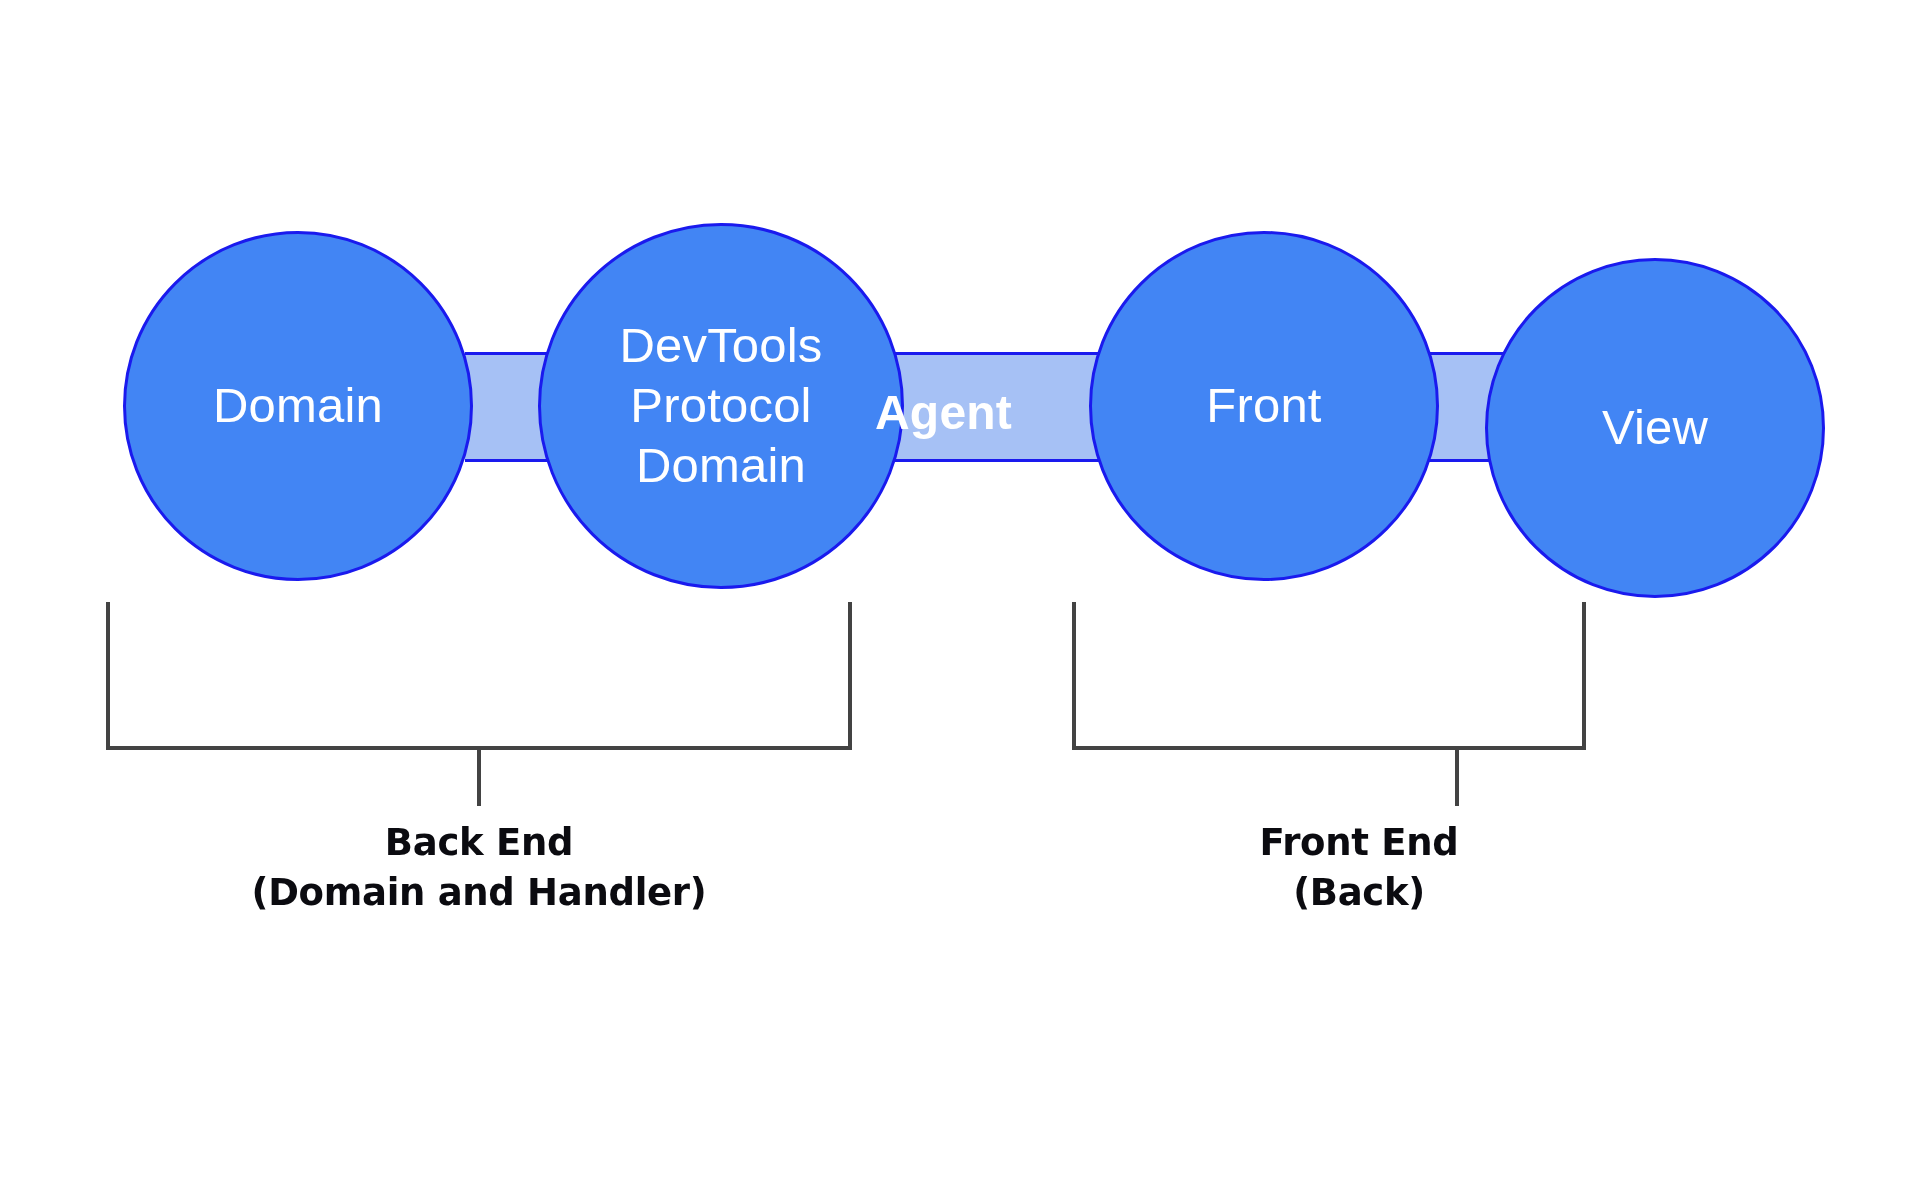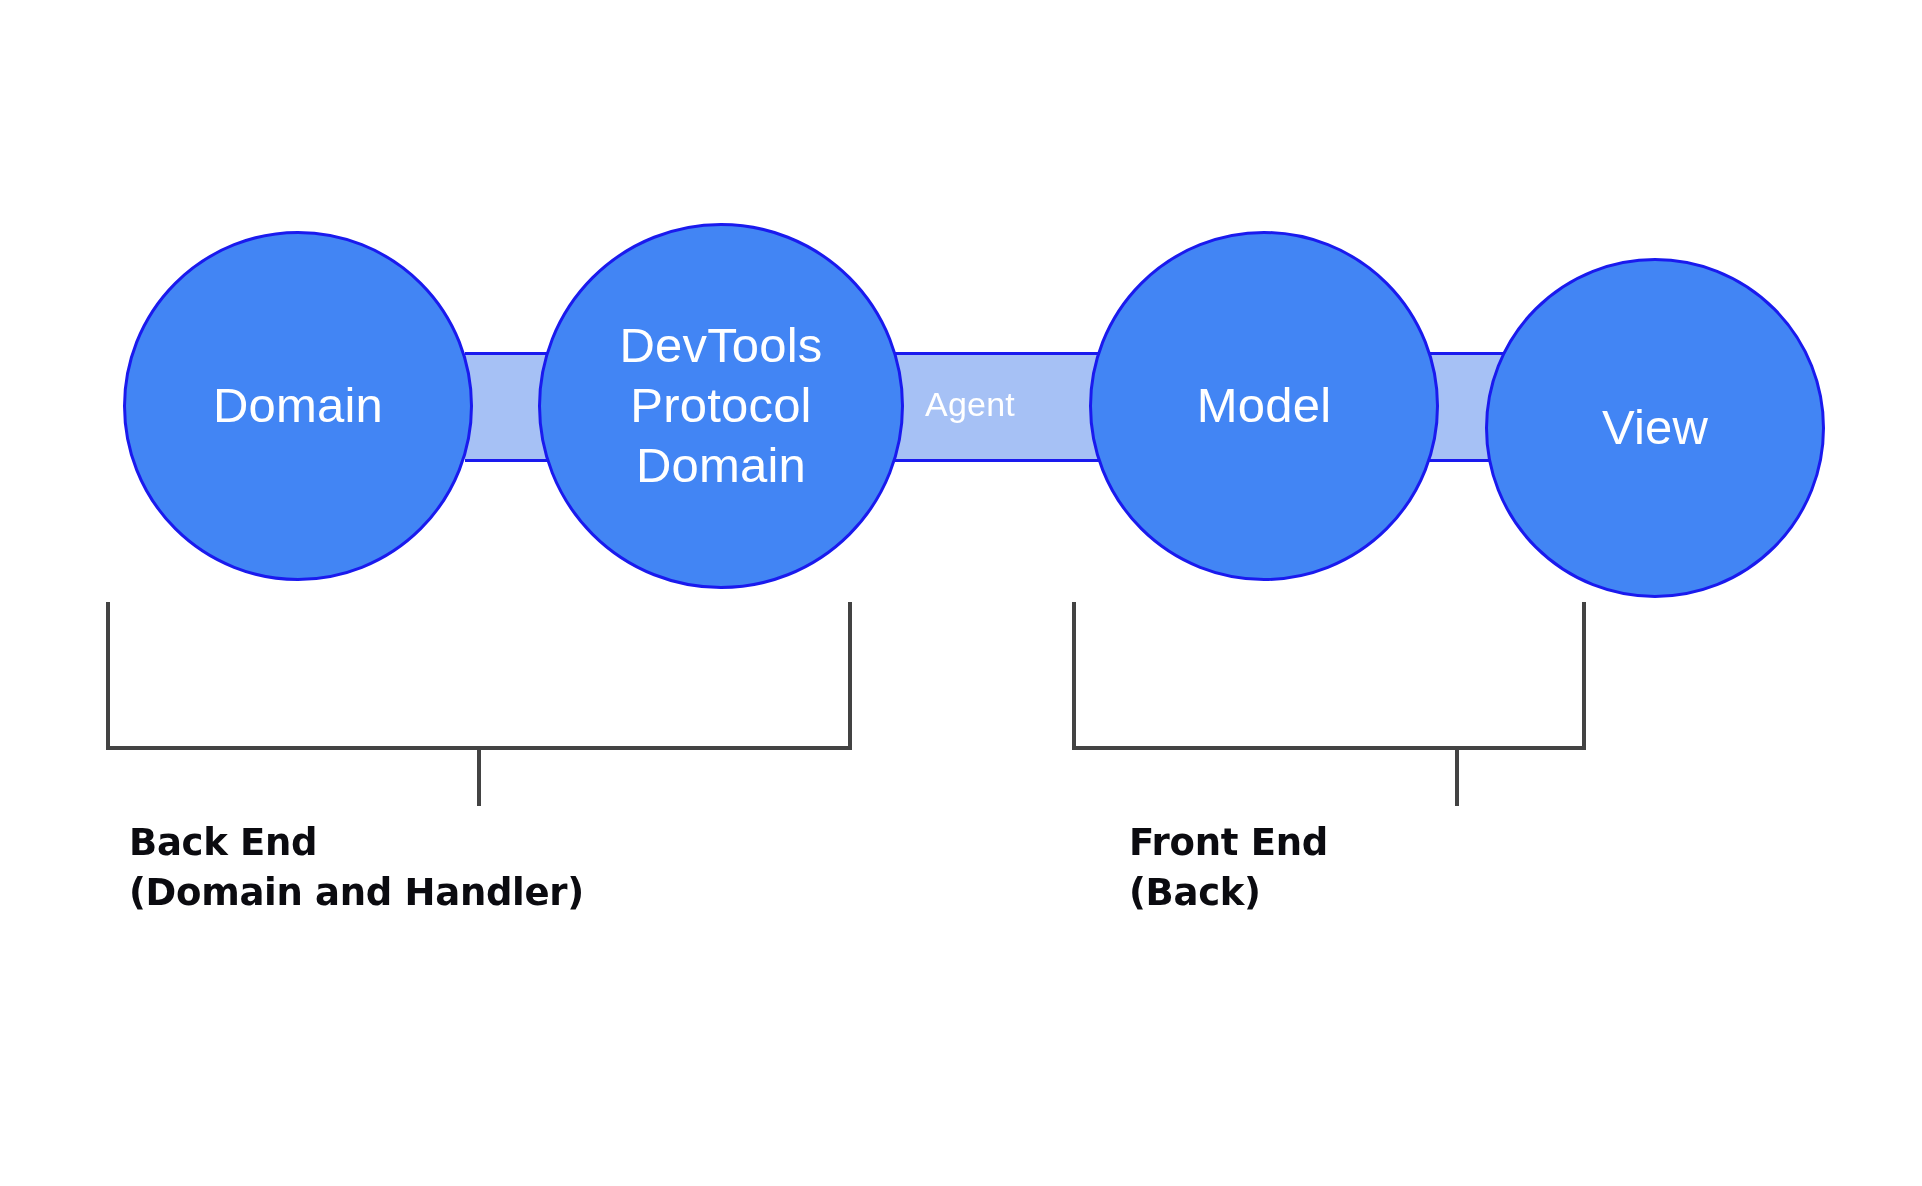--- a/index.html
+++ b/index.html
@@ -27,25 +27,25 @@
     background: #A6C1F5;
     border-top: 3px solid #1a1aee;
     border-bottom: 3px solid #1a1aee;
     box-sizing: border-box;
     z-index: 1;
   }
   .connector-label {
     position: absolute;
     z-index: 3;
     color: #ffffff;
-    font-size: 34px;
-    font-weight: 400;
+    font-size: 48px;
+    font-weight: 700;
     letter-spacing: 0.2px;
     white-space: nowrap;
-    text-align: center;
+    text-align: left;
   }
 
   
   .node {
     position: absolute;
     border-radius: 50%;
     background: #4285F4;
     border: 3px solid #1a1aee;
     box-sizing: border-box;
     display: flex;
@@ -77,21 +77,21 @@
   .bracket-v {
     position: absolute;
     width: 4px;
     background: #434343;
   }
 
   
   .caption {
     position: absolute;
     z-index: 4;
-    text-align: left;
+    text-align: center;
     color: #0b0b10;
     font-family: "DejaVu Sans", sans-serif;
     font-weight: 700;
     font-size: 37px;
     line-height: 1.34;
     white-space: pre-line;
     letter-spacing: -0.3px;
     user-select: none;
   }
 </style>
@@ -112,21 +112,21 @@
     <span class="node-label">Domain</span>
   </div>
 
   <div class="node" style="left:538px; top:223px; width:366px; height:366px;">
     <span class="node-label">DevTools
 Protocol
 Domain</span>
   </div>
 
   <div class="node" style="left:1089px; top:231px; width:350px; height:350px;">
-    <span class="node-label">Model</span>
+    <span class="node-label">Front</span>
   </div>
 
   <div class="node" style="left:1485px; top:258px; width:340px; height:340px;">
     <span class="node-label">View</span>
   </div>
 
   <div class="bracket">
     <div class="bracket-v" style="left:106px; top:602px; height:148px;"></div>
     <div class="bracket-h" style="left:106px; top:746px; width:746px;"></div>
     <div class="bracket-v" style="left:848px; top:602px; height:148px;"></div>

